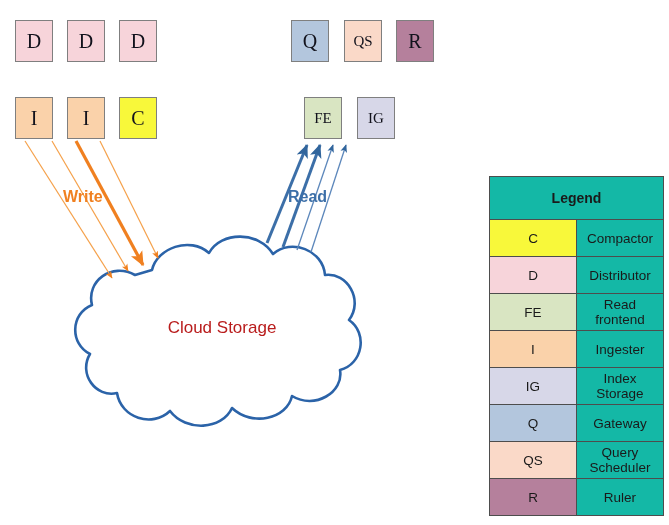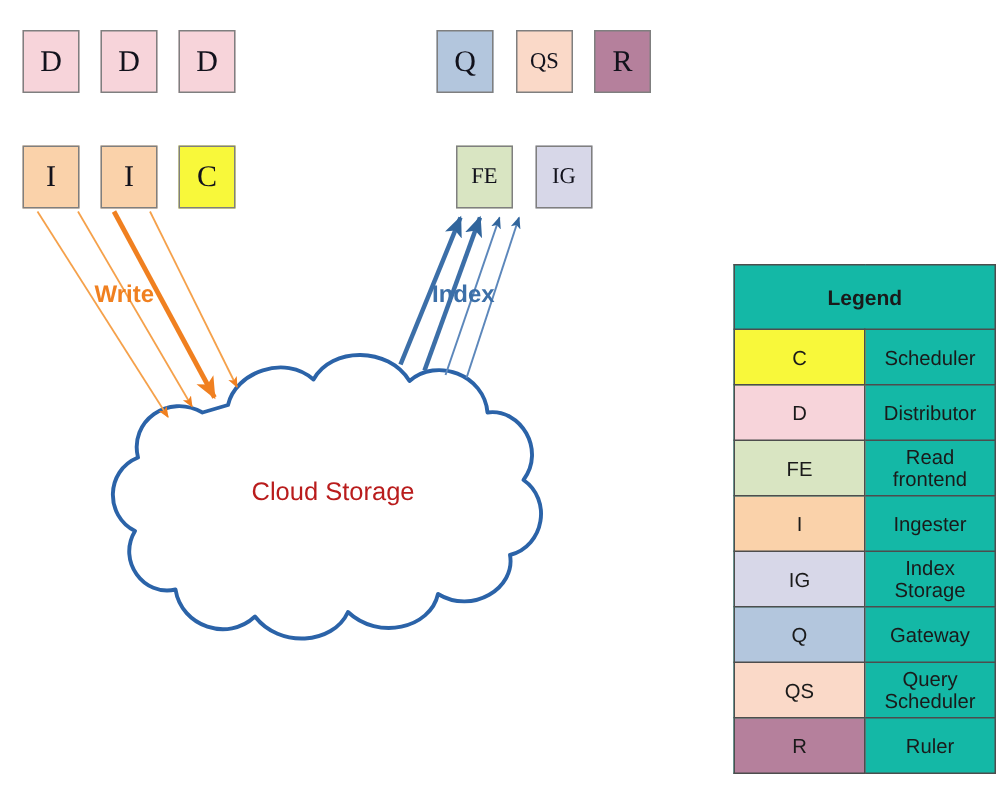--- a/index.html
+++ b/index.html
@@ -144,32 +144,32 @@
   <div class="node sz-md" style="left: 344px; top: 20px; background: rgb(250, 217, 200); border-color: rgb(127, 127, 127);">QS</div>
   <div class="node sz-lg" style="left: 396px; top: 20px; background: rgb(181, 128, 156); border-color: rgb(127, 127, 127);">R</div>
   <div class="node sz-lg" style="left: 15px; top: 97px; background: rgb(250, 210, 170); border-color: rgb(127, 127, 127);">I</div>
   <div class="node sz-lg" style="left: 67px; top: 97px; background: rgb(250, 210, 170); border-color: rgb(127, 127, 127);">I</div>
   <div class="node sz-lg" style="left: 119px; top: 97px; background: rgb(248, 248, 58); border-color: rgb(127, 127, 127);">C</div>
   <div class="node sz-md" style="left: 304px; top: 97px; background: rgb(217, 229, 194); border-color: rgb(127, 127, 127);">FE</div>
   <div class="node sz-md" style="left: 357px; top: 97px; background: rgb(215, 215, 232); border-color: rgb(127, 127, 127);">IG</div>
 </div>
 
 <div class="flow-label" id="write-label">Write</div>
-<div class="flow-label" id="read-label">Index</div>
+<div class="flow-label" id="read-label">Read</div>
 
 <div id="cloud-label">Cloud Storage</div>
 
 <table id="legend">
   <tbody>
     <tr>
       <td class="legend-head" colspan="2">Legend</td>
     </tr>
   <tr>
         <td class="key-cell" style="background: rgb(248, 248, 58);">C</td>
-        <td class="desc-cell">Scheduler</td>
+        <td class="desc-cell">Compactor</td>
       </tr>
       <tr>
         <td class="key-cell" style="background: rgb(247, 212, 218);">D</td>
         <td class="desc-cell">Distributor</td>
       </tr>
       <tr>
         <td class="key-cell" style="background: rgb(217, 229, 194);">FE</td>
         <td class="desc-cell">Read frontend</td>
       </tr>
       <tr>

